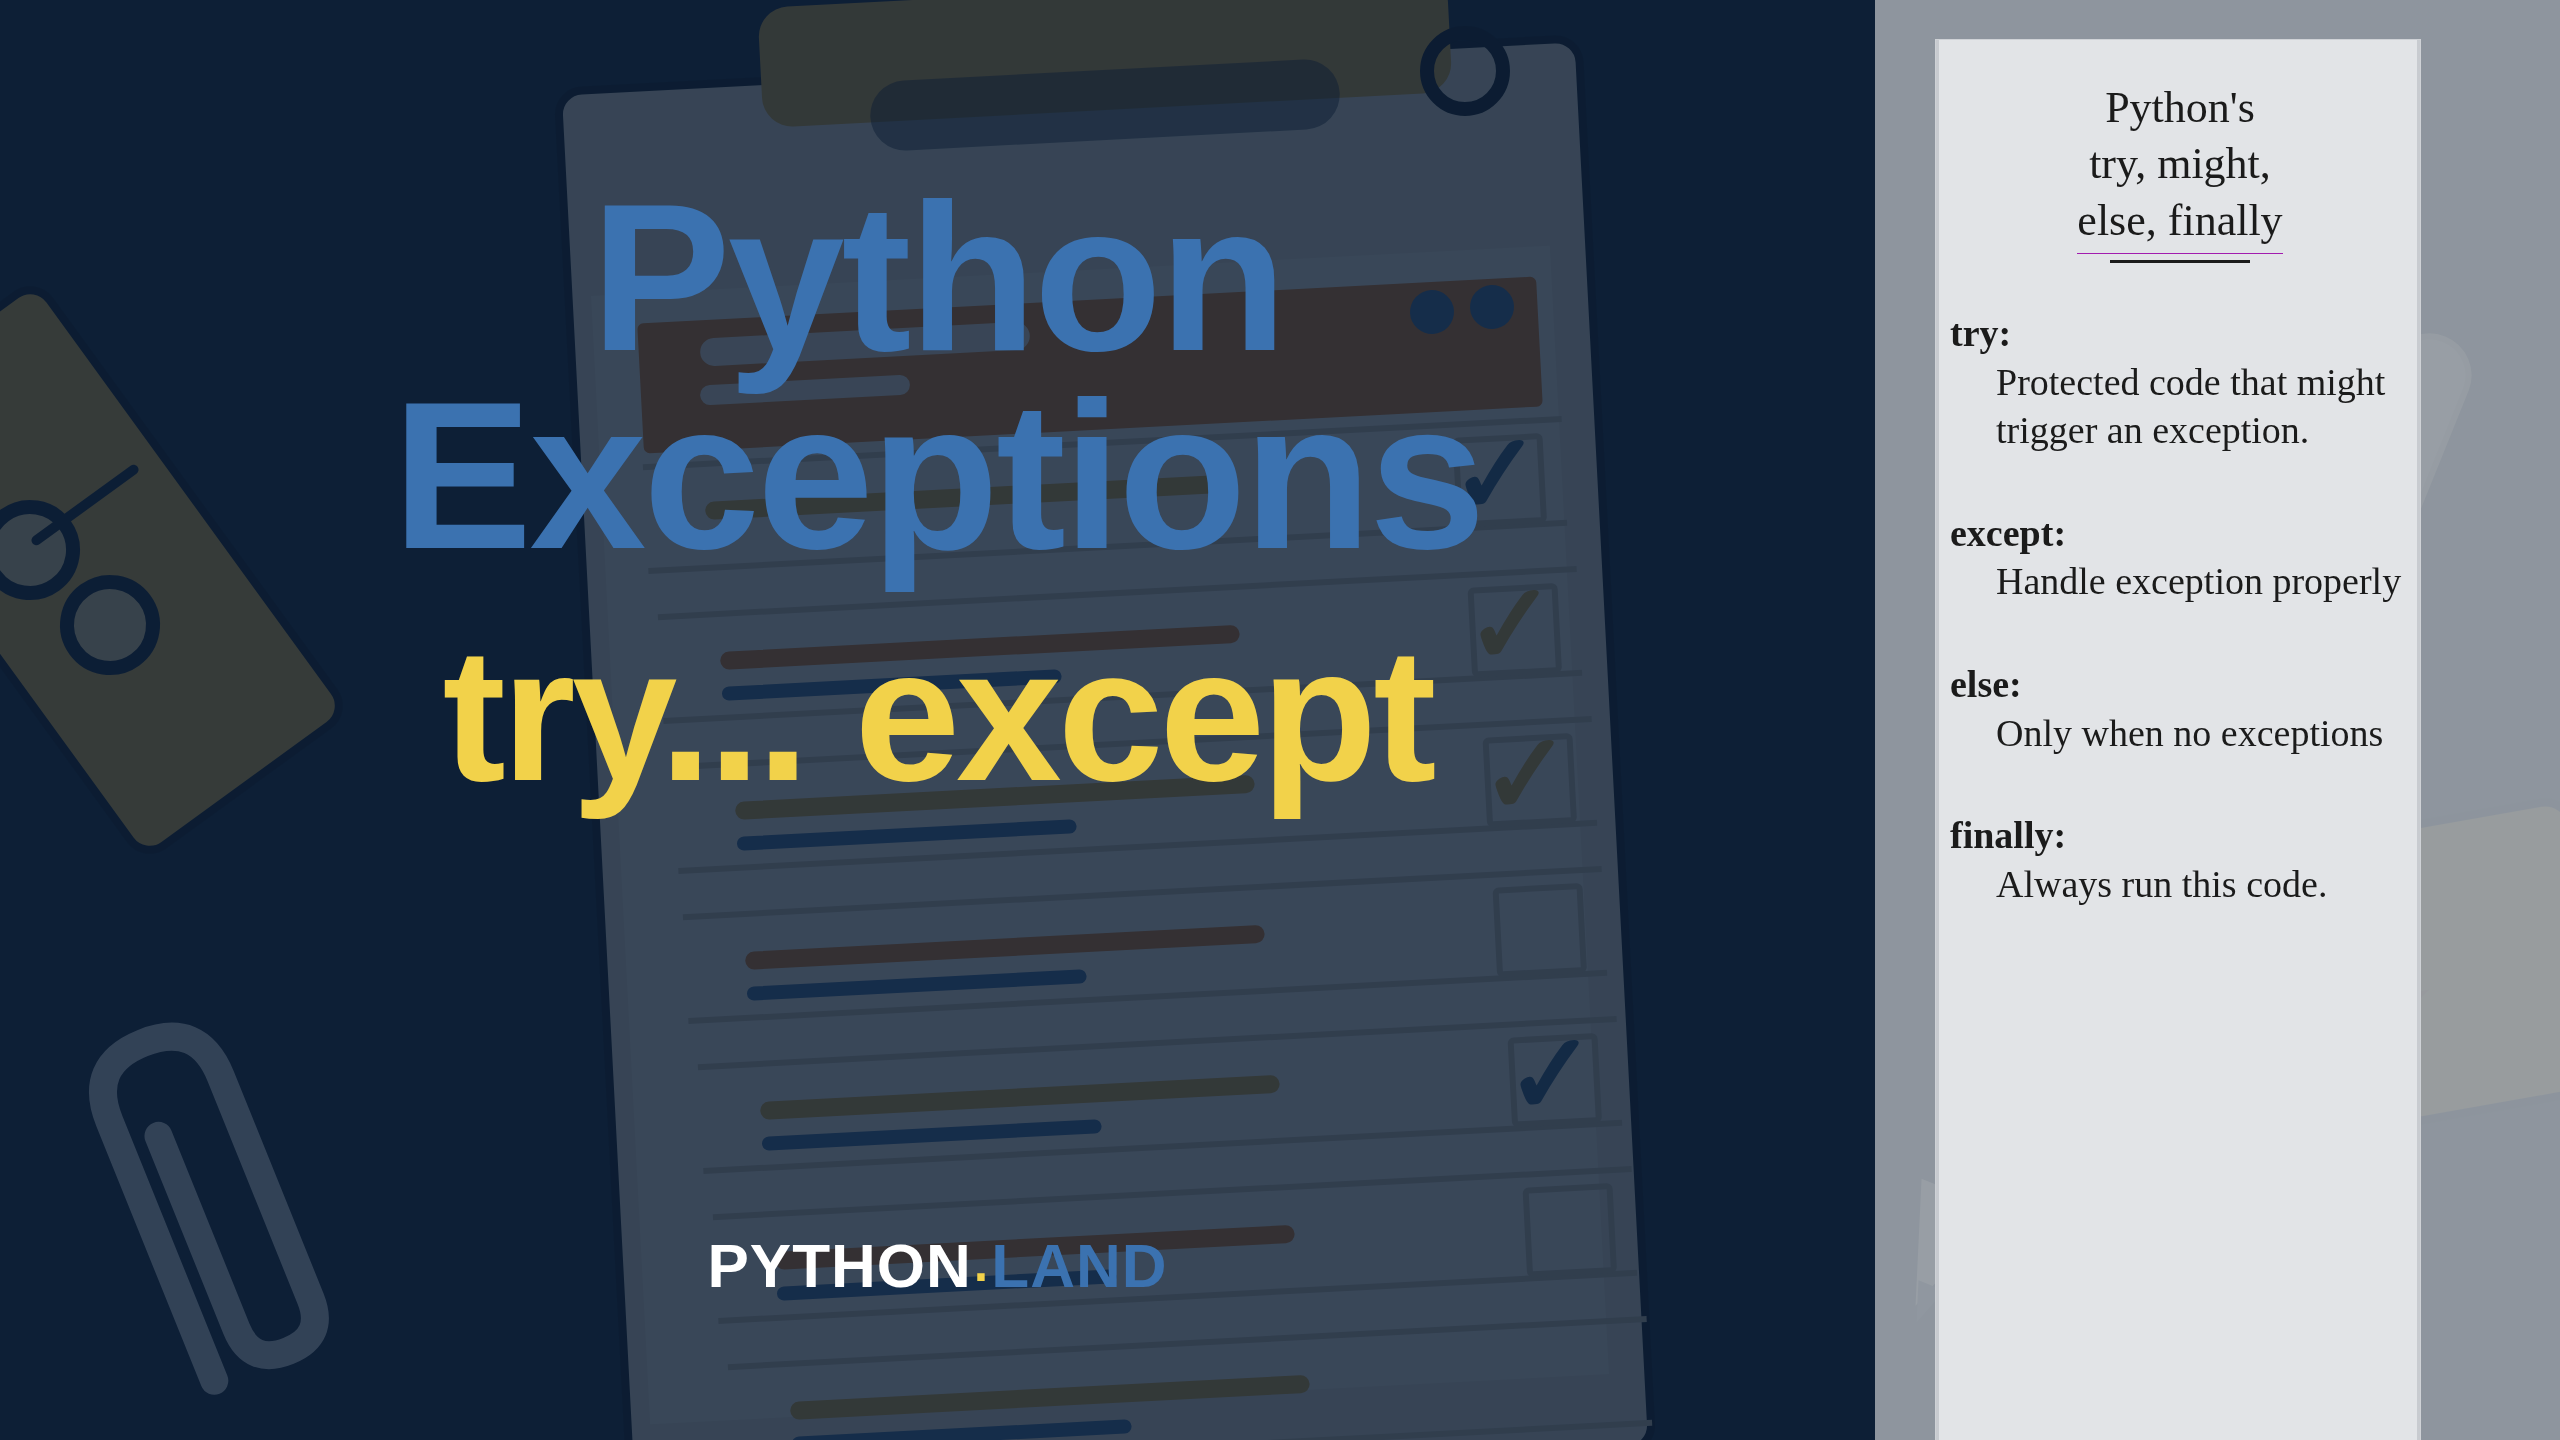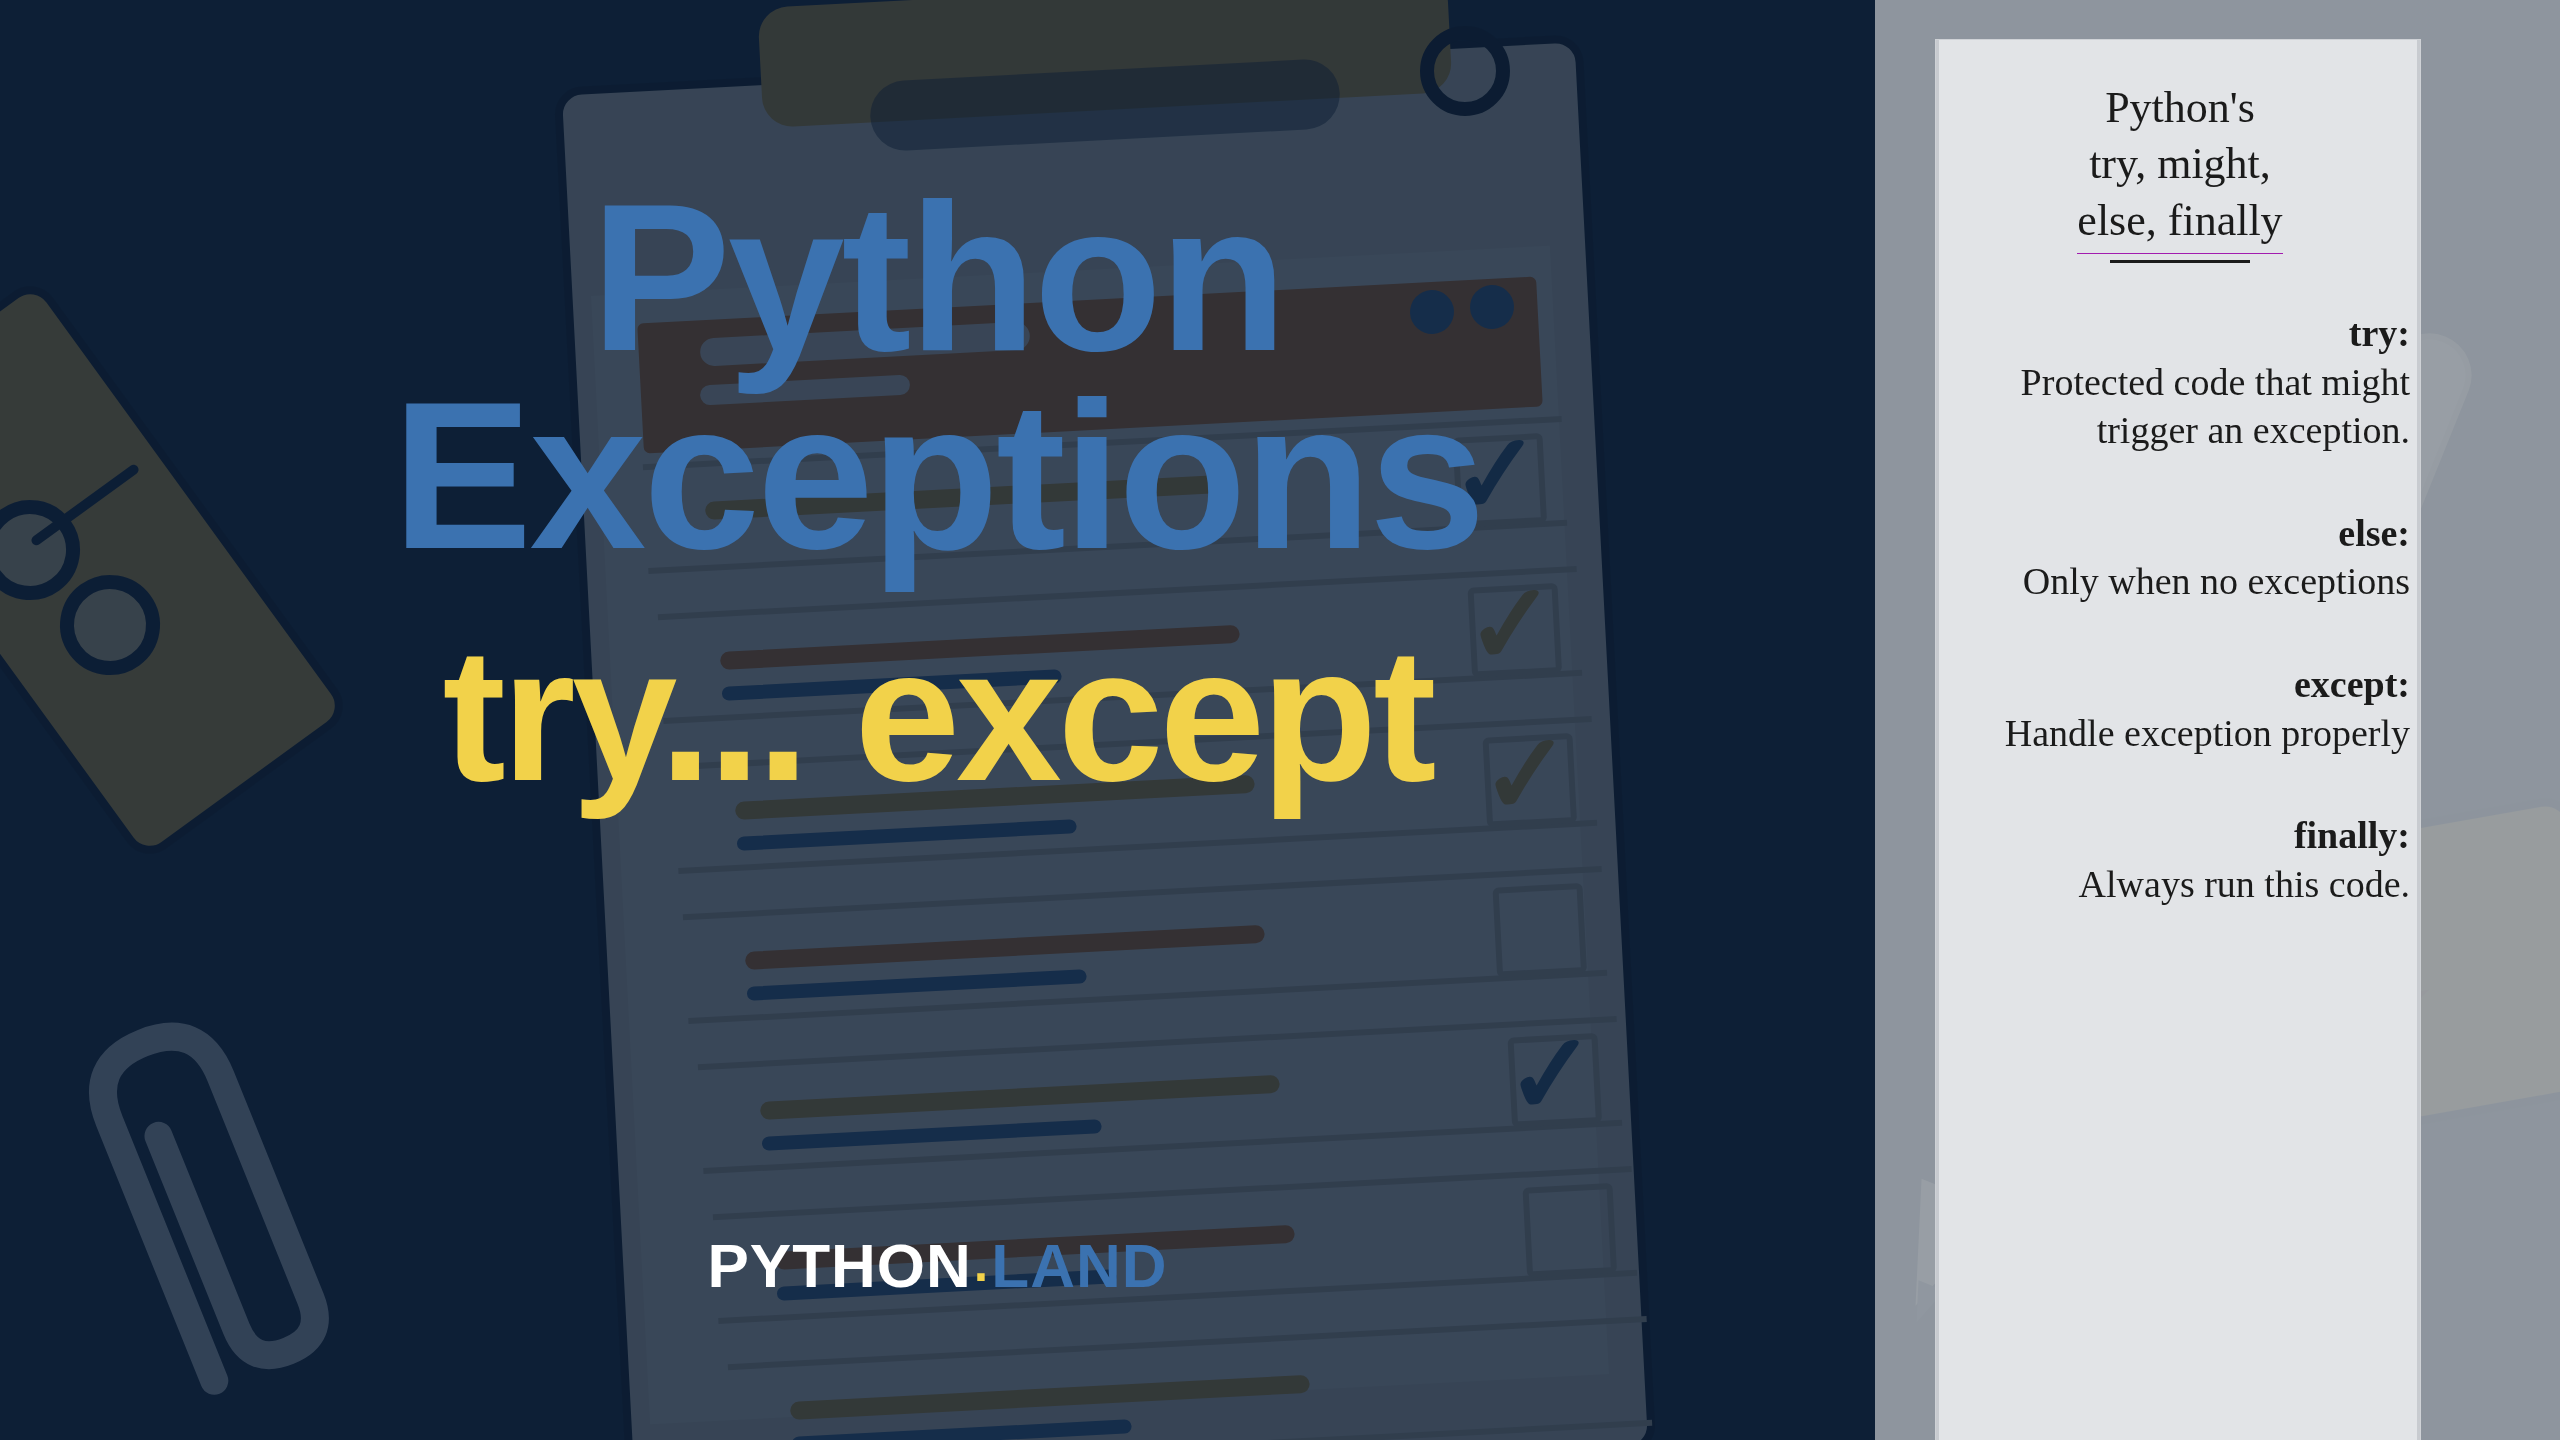--- a/index.html
+++ b/index.html
@@ -86,21 +86,21 @@
     
     .panel-shade { position: absolute; right: 0; top: 0; width: 685px; height: 1440px; background: #b7bbbf; opacity: 0.76; }
 
     .note-card { position: absolute; right: 140px; top: 40px; width: 484px; height: 1400px; background: #e2e4e7; border-left: 3px solid #c8cbd0; border-right: 3px solid #c8cbd0; box-shadow: 0 0 0 1px #cfd2d6; }
 
     .note-inner { position: absolute; right: 150px; top: 80px; width: 460px; font-family: "Comic Sans MS", "Segoe Script", "Bradley Hand", cursive; color: #1b1b1b; font-size: 38px; line-height: 1.28; }
     .note-title { text-align: center; font-size: 44px; margin-bottom: 6px; }
     .note-title .last { display: inline-block; border-bottom: 1px solid #a21caf; padding-bottom: 4px; }
     .note-underline-extra { width: 140px; border-bottom: 3px solid #1b1b1b; margin: 6px auto 46px auto; }
     .kw { font-weight: 600; }
-    .blk { margin-bottom: 54px; text-align: right; }
+    .blk { margin-bottom: 54px; }
     .indent { padding-left: 46px; display: block; }
   </style>
 </head>
 <body>
 
 <div class="canvas">
 
   <div class="bg-scene">
     <div class="clipboard-body"></div>
     <div class="clipboard-clip"></div>
@@ -187,26 +187,26 @@
       <span>try, might,</span><br>
       <span class="last">else, finally</span>
     </div>
     <div class="note-underline-extra"></div>
 
     <div class="blk">
       <span class="kw">try:</span>
       <span class="indent">Protected code that might trigger an exception.</span>
     </div>
     <div class="blk">
+      <span class="kw">except:</span>
+      <span class="indent">Handle exception properly</span>
+    </div>
+    <div class="blk">
       <span class="kw">else:</span>
       <span class="indent">Only when no exceptions</span>
     </div>
     <div class="blk">
-      <span class="kw">except:</span>
-      <span class="indent">Handle exception properly</span>
-    </div>
-    <div class="blk">
       <span class="kw">finally:</span>
       <span class="indent">Always run this code.</span>
     </div>
   </div>
 
 </div>
 
 </body></html>

